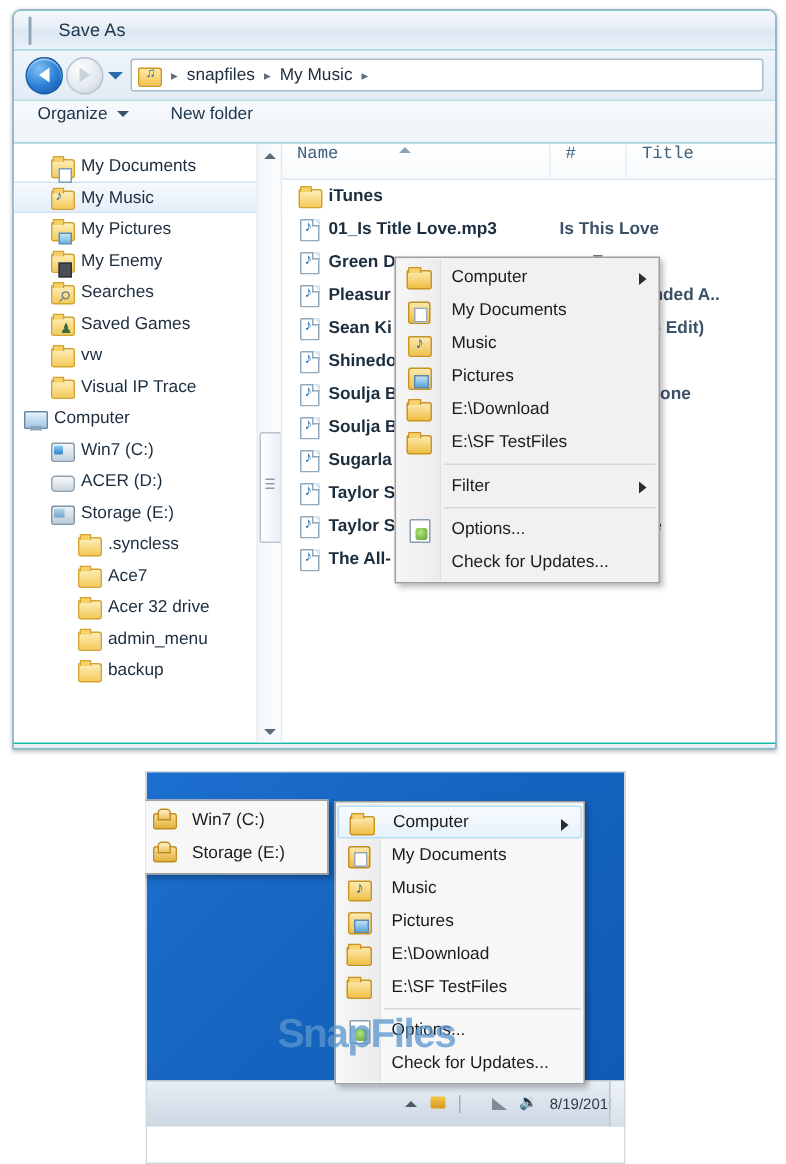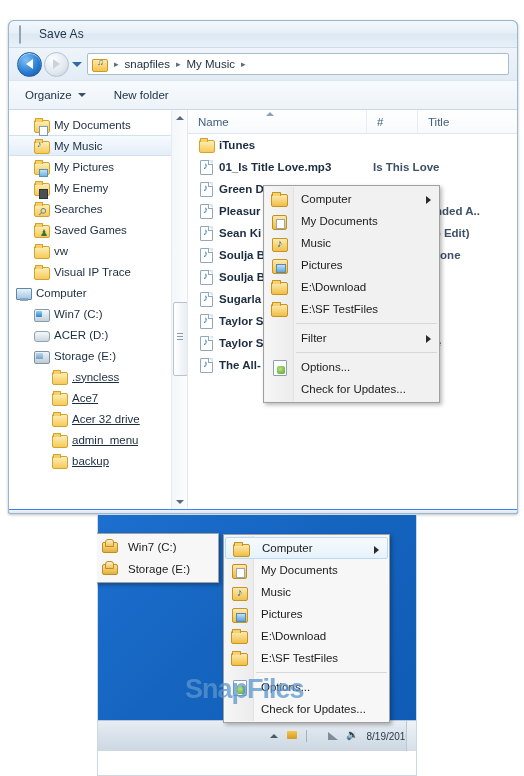--- a/index.html
+++ b/index.html
@@ -10,23 +10,23 @@
     width: 524px; height: 776px;
     position: relative;
     font-family: "Liberation Sans", sans-serif;
     overflow: hidden;
     -webkit-font-smoothing: antialiased;
   }
 
   
   #save-as-window {
     position: absolute;
-    left: 8px; top: 20px;
+    left: 8px; top: 6px;
     width: 508px; height: 492px;
-    background: #3b82f6;
+    background: #14b8a6;
     border: 1px solid #9bb7cd;
     border-radius: 6px 6px 2px 2px;
     box-shadow: 0 1px 3px rgba(0,0,0,0.25);
     overflow: hidden;
   }
 
   .titlebar {
     height: 27px;
     background: linear-gradient(to bottom, #f2f7fb 0%, #e7eff7 45%, #dde8f3 50%, #e8f0f8 100%);
     border-bottom: 1px solid #ccdcea;
@@ -127,21 +127,21 @@
   }
   .crumb-sep {
     font-size: 9px; color: #5a6b7c; padding: 0 4px; flex: none;
   }
 
   .toolbar {
     height: 30px;
     background: linear-gradient(to bottom, #f7fafd 0%, #edf3f9 100%);
     border-top: 1px solid #dbe6f0;
     border-bottom: 1px solid #c9d8e6;
-    display: flex; align-items: center;
+    display: flex; align-items: flex-start;
     padding: 0 10px;
     box-sizing: border-box;
   }
   .tb-item {
     font-size: 11.5px; color: #20364b;
     display: flex; align-items: center;
     padding: 3px 6px;
     white-space: nowrap;
   }
   .tb-caret {
@@ -217,21 +217,21 @@
   .ic-hdd-net {
     width:14px;height:11px;position:absolute;left:1px;top:3px;
     background: linear-gradient(to bottom,#eef3f7,#bccbd7);
     border:1px solid #7d93a5; border-radius:2px;
   }
   .ic-hdd-net:after{content:"";position:absolute;left:1px;top:1px;width:7px;height:6px;
     background:linear-gradient(to bottom,#b9d6ea,#6fa3ca);}
 
   .indent-0 { padding-left: 6px; }
   .indent-1 { padding-left: 24px; }
-  .indent-2 { padding-left: 42px; text-decoration: underline; }
+  .indent-2 { padding-left: 42px; }
 
   .vscroll {
     position:absolute; right:0; top:0; width:15px; height:100%;
     background: linear-gradient(to right,#f4f7fa,#fbfcfd);
     border-left:1px solid #e6ecf2;
   }
   .vscroll .sb-up, .vscroll .sb-down {
     height:15px; display:flex;align-items:center;justify-content:center;
   }
   .sb-up:after { content:""; width:0;height:0;
@@ -251,21 +251,21 @@
 
   
   .filelist { flex: 1; background: #ffffff; position: relative; overflow: hidden; }
   .col-head {
     height: 23px;
     display: flex; align-items: center;
     background: linear-gradient(to bottom,#ffffff,#f7fafc);
     border-bottom: 1px solid #dfe7ee;
     font-size: 11.5px; color: #41607d;
   }
-  .col-head .ch { padding-left: 10px; position: relative; height:23px; display:flex;align-items:center; }
+  .col-head .ch { padding-left: 10px; position: relative; height:23px; display:flex;align-items:flex-start;font-family:Liberation Mono, monospace; }
   .ch.name { width: 168px; }
   .ch.num  { width: 40px; border-left: 1px solid #e6edf3; }
   .ch.title{ flex:1; border-left: 1px solid #e6edf3; }
   .sort-caret {
     position:absolute; left:78px; top:2px;
     width:0;height:0;border-left:4px solid transparent;border-right:4px solid transparent;
     border-bottom:4px solid #8ba3b8;
   }
   .file-row {
     height: 22px; display: flex; align-items: center;
@@ -661,20 +661,29 @@
               </span>
               <span>Sean Ki</span>
             </div>
             <div class="fl-title">rning (Radio Edit)</div>
           </div>
           <div class="file-row">
             <div class="fl-name">
               <span class="ficon">
                 <span class="ic-mp3"></span>
               </span>
+              <span>Shinedo</span>
+            </div>
+            <div class="fl-title">Chance</div>
+          </div>
+          <div class="file-row">
+            <div class="fl-name">
+              <span class="ficon">
+                <span class="ic-mp3"></span>
+              </span>
               <span>Soulja B</span>
             </div>
             <div class="fl-title">Thru The Phone</div>
           </div>
           <div class="file-row">
             <div class="fl-name">
               <span class="ficon">
                 <span class="ic-mp3"></span>
               </span>
               <span>Soulja B</span>

